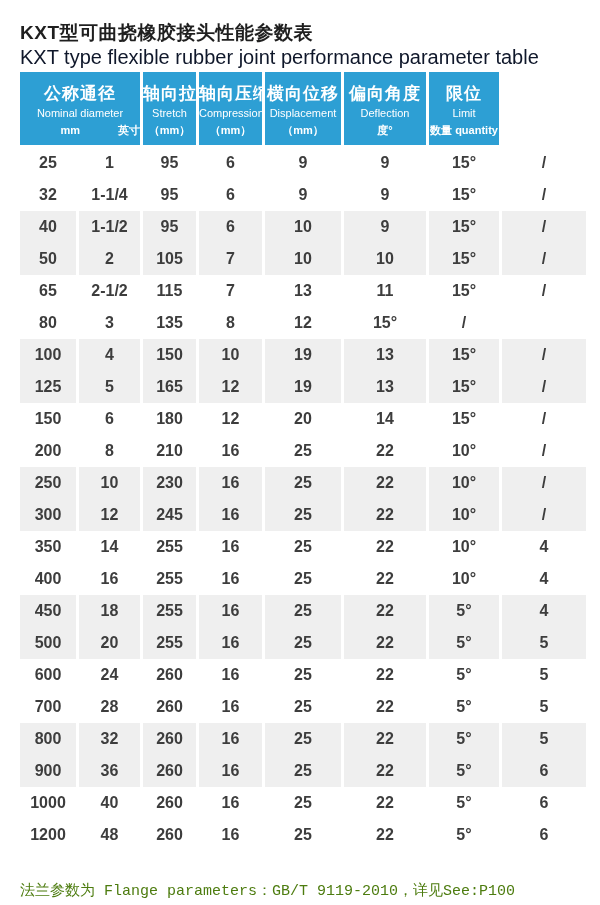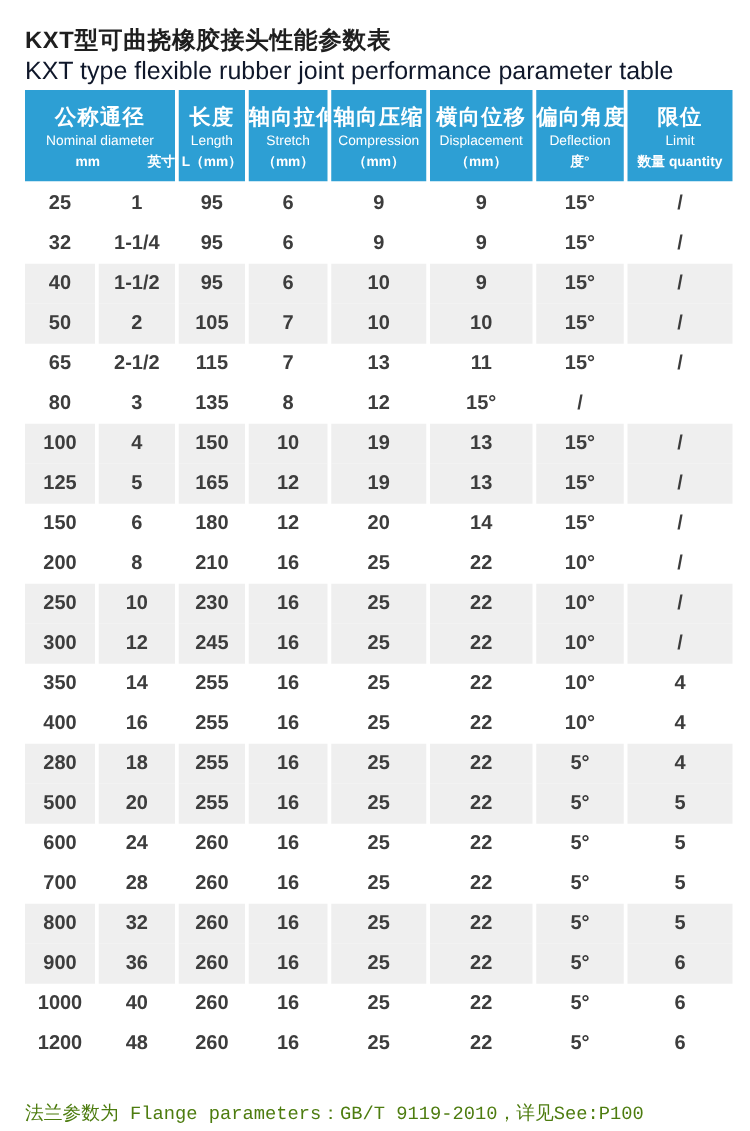--- a/index.html
+++ b/index.html
@@ -112,25 +112,20 @@
 
       <div class="th th-merged">
         <div class="zh">公称通径</div>
         <div class="en">Nominal diameter</div>
         <div class="units">
           <span>mm</span>
           <span>英寸</span>
         </div>
       </div>
 
-      <div class="th">
-        <div class="zh">长度</div>
-        <div class="en">Length</div>
-        <div class="unit">L（mm）</div>
-      </div>
 
       <div class="th">
         <div class="zh">轴向拉伸</div>
         <div class="en">Stretch</div>
         <div class="unit">（mm）</div>
       </div>
 
       <div class="th">
         <div class="zh">轴向压缩</div>
         <div class="en">Compression</div>
@@ -291,21 +286,21 @@
           <div class="td">400</div>
           <div class="td">16</div>
           <div class="td">255</div>
           <div class="td">16</div>
           <div class="td">25</div>
           <div class="td">22</div>
           <div class="td">10°</div>
           <div class="td">4</div>
         </div>
         <div class="tr alt">
-          <div class="td">280</div>
+          <div class="td">450</div>
           <div class="td">18</div>
           <div class="td">255</div>
           <div class="td">16</div>
           <div class="td">25</div>
           <div class="td">22</div>
           <div class="td">5°</div>
           <div class="td">4</div>
         </div>
         <div class="tr alt">
           <div class="td">500</div>

